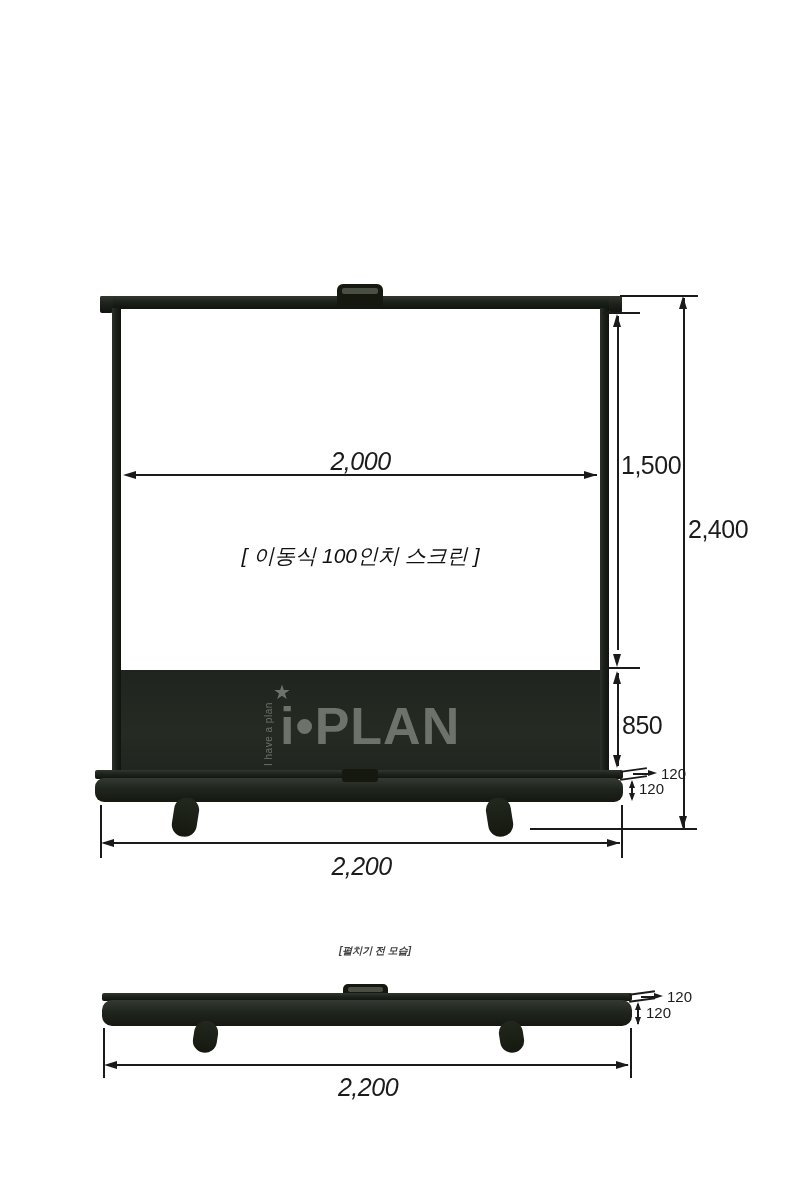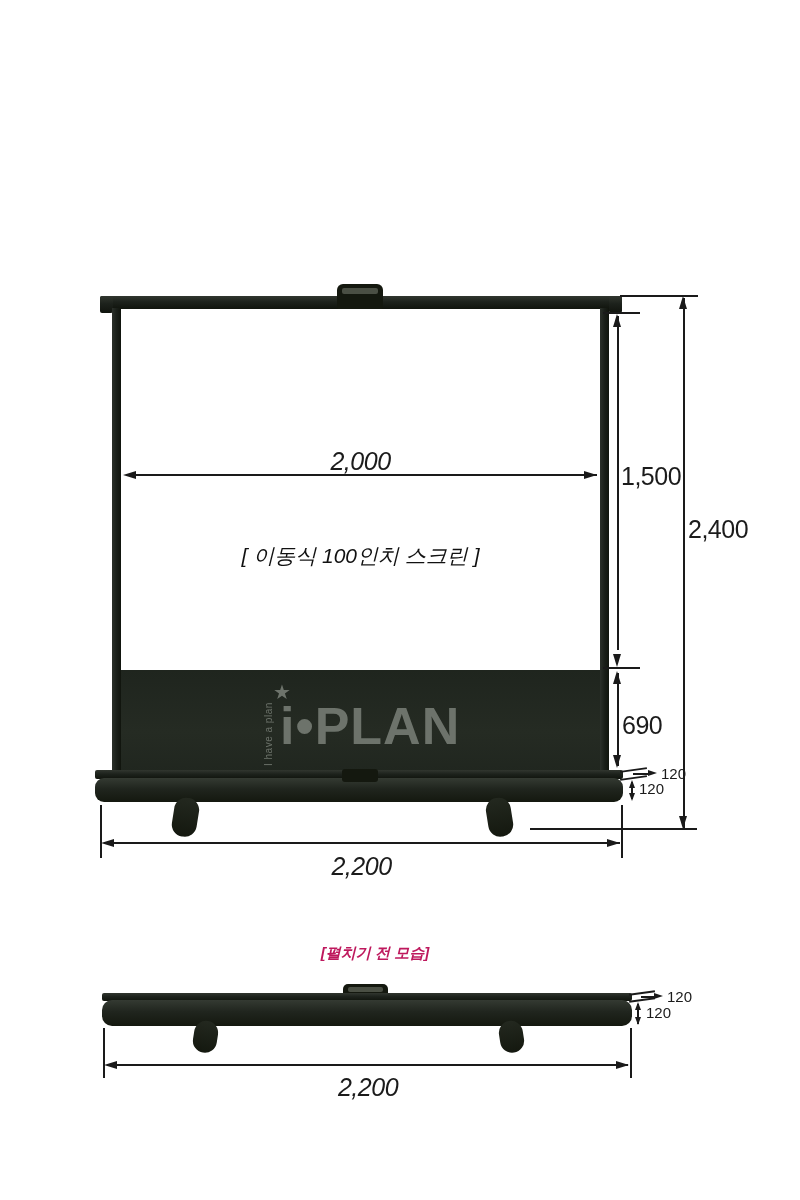--- a/index.html
+++ b/index.html
@@ -30,21 +30,21 @@
   .ar-down.sm{border-left-width:3px;border-right-width:3px;border-top-width:8px;}
   .ar-right.sm{border-top-width:3px;border-bottom-width:3px;border-left-width:9px;}
   .dimtext{font-size:25px;letter-spacing:-0.5px;color:#1b1b1b;white-space:nowrap;}
   .dimtext-sm{font-size:15px;color:#1b1b1b;white-space:nowrap;}
   .center{text-align:center;font-style:italic;}
   
   .wm-brand{font-weight:bold;font-size:52px;letter-spacing:1px;color:#6d736b;line-height:1;}
   .wm-star{font-size:20px;color:#6d736b;line-height:1;}
   .wm-tag{writing-mode:vertical-rl;transform:rotate(180deg);font-size:10px;letter-spacing:0.5px;color:#6d736b;}
   .foot{background:linear-gradient(180deg,#23281f,#14180f);border-radius:12px;}
-  .caption{font-size:15px;font-weight:bold;color:#be185d;white-space:nowrap;}
+  .caption{font-size:10px;font-weight:bold;color:#404040;white-space:nowrap;}
   .footer-note{font-size:19px;font-weight:bold;color:#111111;}
 </style>
 </head>
 <body>
 
 <div class="page">
 
 
   <div>
 
@@ -78,28 +78,28 @@
     <div class="abs dark" style="left:342px;top:769px;width:36px;height:13px;border-radius:3px;"></div>
     <div class="abs foot" style="left:176px;top:798px;width:25px;height:39px;transform:rotate(9deg);transform-origin:top center;"></div>
     <div class="abs foot" style="left:484px;top:798px;width:25px;height:39px;transform:rotate(-9deg);transform-origin:top center;"></div>
 
     <div>
       <div class="abs hline" style="left:603px;top:312px;width:37px;"></div>
       <div class="abs vline" style="left:617px;top:316px;height:334px;"></div>
       <div class="abs ar ar-up" style="left:613px;top:314px;"></div>
       <div class="abs ar ar-down" style="left:613px;top:654px;"></div>
       <div class="abs hline" style="left:603px;top:667px;width:37px;"></div>
-      <div class="abs dimtext" style="left:621px;top:462px;">1,500</div>
+      <div class="abs dimtext" style="left:621px;top:451px;">1,500</div>
     </div>
 
     <div>
       <div class="abs vline" style="left:617px;top:673px;height:93px;"></div>
       <div class="abs ar ar-up" style="left:613px;top:671px;"></div>
       <div class="abs ar ar-down" style="left:613px;top:755px;"></div>
-      <div class="abs dimtext" style="left:622px;top:711px;">690</div>
+      <div class="abs dimtext" style="left:622px;top:711px;">850</div>
     </div>
 
     <div>
       <div class="abs hline" style="left:620px;top:295px;width:78px;"></div>
       <div class="abs vline" style="left:683px;top:298px;height:530px;"></div>
       <div class="abs ar ar-up" style="left:679px;top:296px;"></div>
       <div class="abs ar ar-down" style="left:679px;top:816px;"></div>
       <div class="abs hline" style="left:530px;top:828px;width:167px;"></div>
       <div class="abs dimtext" style="left:688px;top:515px;">2,400</div>
     </div>

